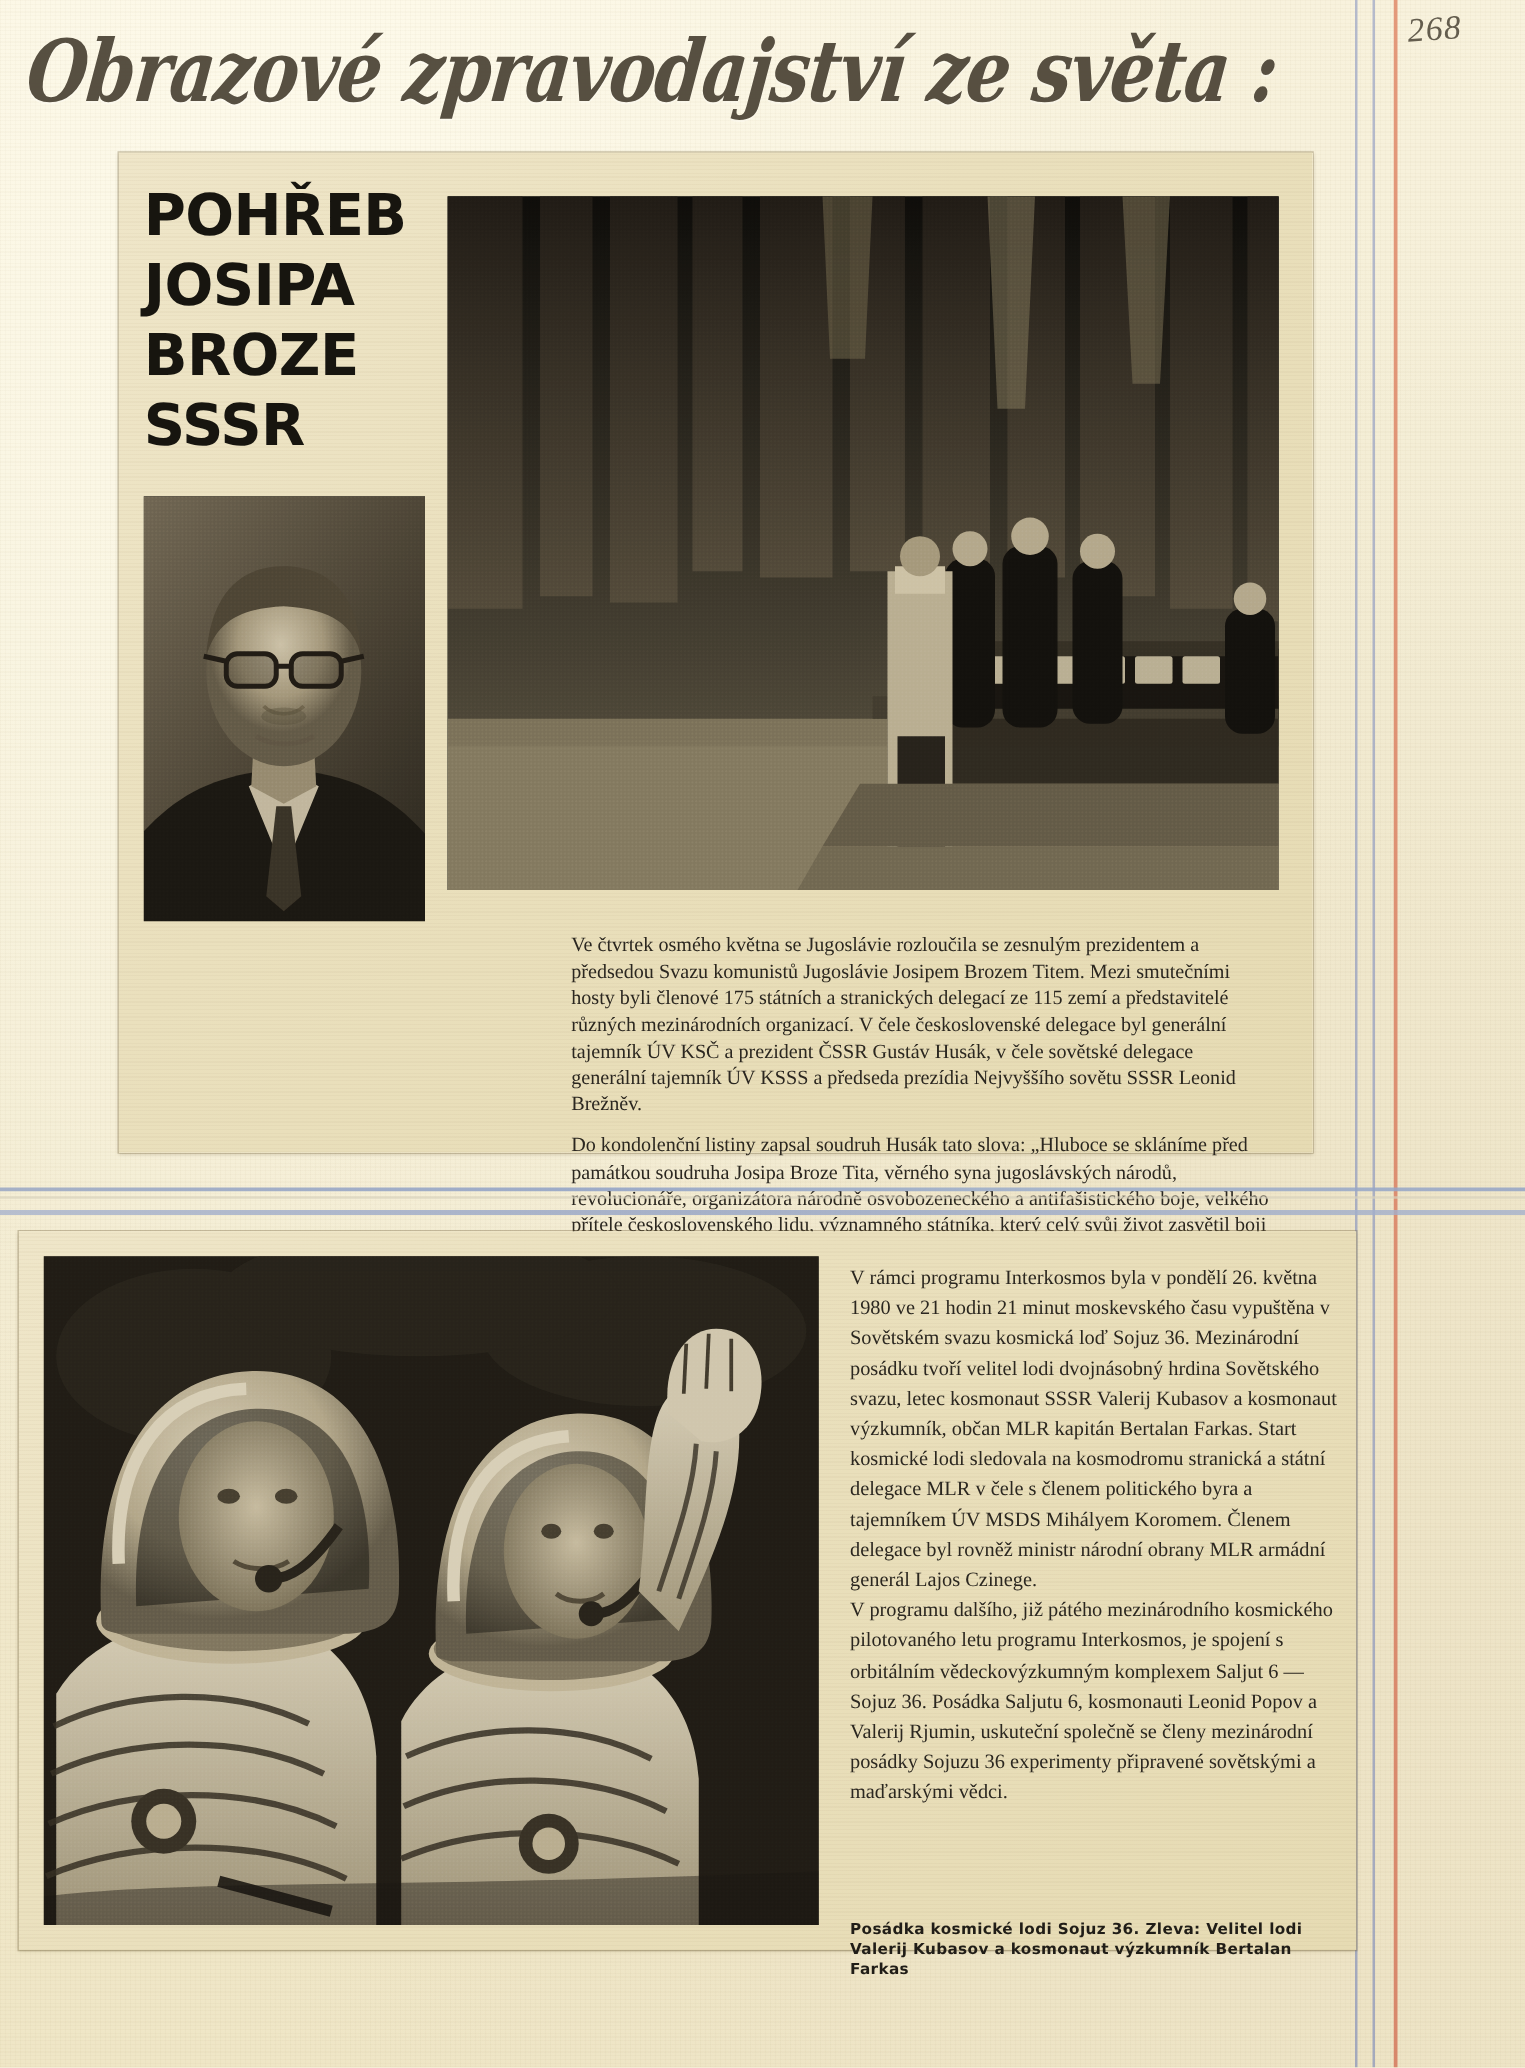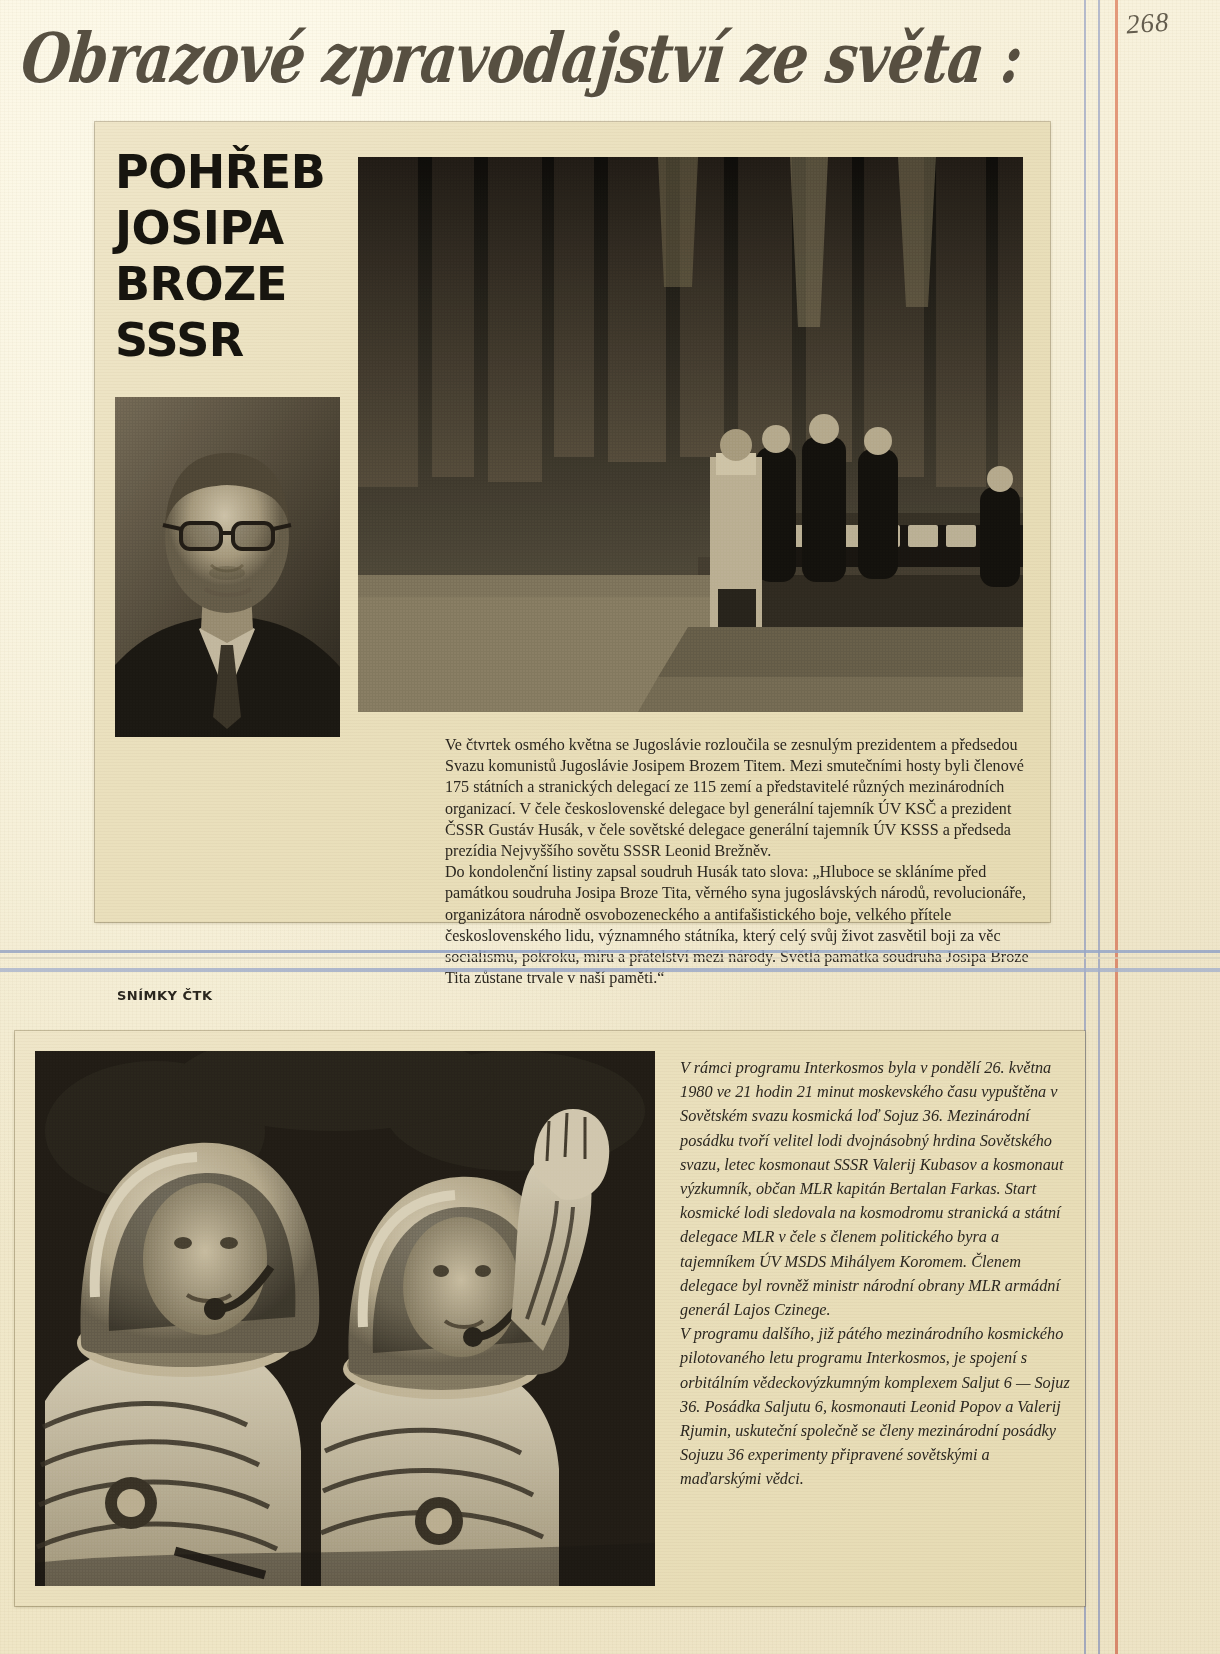--- a/index.html
+++ b/index.html
@@ -57,21 +57,21 @@
   }
 
   
   .clip{
     position:absolute;
     background:
       linear-gradient(135deg,#efe6c9 0%,#eae0bd 40%,#e6dbb3 100%);
     box-shadow:0 1px 3px rgba(90,75,40,.28), 0 0 0 1px rgba(120,102,62,.35);
   }
   #clip1{left:95px;top:122px;width:955px;height:800px;}
-  #clip2{left:15px;top:1031px;width:1070px;height:575px;font-style:italic;}
+  #clip2{left:15px;top:985px;width:1070px;height:575px;}
 
   .clipgrain{
     position:absolute;inset:0;pointer-events:none;
     background-image:repeating-linear-gradient(0deg, rgba(140,120,80,.04) 0 1px, rgba(0,0,0,0) 1px 3px);
     mix-blend-mode:multiply;
   }
 
   
   .headline{
     position:absolute;left:20px;top:22px;width:250px;
@@ -101,21 +101,21 @@
   .sepia{position:absolute;inset:0;background:rgba(120,100,55,.20);mix-blend-mode:multiply;}
 
   
   .body1{
     position:absolute;left:350px;top:612px;width:585px;
     font-family:"Liberation Serif", serif;
     font-size:16.1px;line-height:21.2px;
     color:#2b2720;
     text-align:left;
   }
-  .body1 p{margin:0;}
+  .body1 p{margin:12px;}
   .credit{
     position:absolute;left:22px;top:866px;
     font-family:"DejaVu Sans", sans-serif;
     font-weight:700;font-size:13px;letter-spacing:.5px;
     color:#2a261e;
   }
 
   
   .divider{position:absolute;left:0;width:1220px;height:3px;}
   .d1{top:950px;background:linear-gradient(90deg,#98a6c4,#8ea0c6 40%,#9badcb 70%,#93a3c6);opacity:.85;}
@@ -423,15 +423,16 @@
       </svg>
       <div class="dots"></div>
       <div class="sepia"></div>
     </div>
 
     <div class="body2">
       <p>V rámci programu Interkosmos byla v pondělí 26. května 1980 ve 21 hodin 21 minut moskevského času vypuštěna v Sovětském svazu kosmická loď Sojuz 36. Mezinárodní posádku tvoří velitel lodi dvojnásobný hrdina Sovětského svazu, letec kosmonaut SSSR Valerij Kubasov a kosmonaut výzkumník, občan MLR kapitán Bertalan Farkas. Start kosmické lodi sledovala na kosmodromu stranická a státní delegace MLR v čele s členem politického byra a tajemníkem ÚV MSDS Mihályem Koromem. Členem delegace byl rovněž ministr národní obrany MLR armádní generál Lajos Czinege.</p>
       <p>V programu dalšího, již pátého mezinárodního kosmického pilotovaného letu programu Interkosmos, je spojení s orbitálním vědeckovýzkumným komplexem Saljut 6 — Sojuz 36. Posádka Saljutu 6, kosmonauti Leonid Popov a Valerij Rjumin, uskuteční společně se členy mezinárodní posádky Sojuzu 36 experimenty připravené sovětskými a maďarskými vědci.</p>
     </div>
 
+    <div class="caption2">Posádka kosmické lodi Sojuz 36. Zleva: Velitel lodi Valerij Kubasov a kosmonaut výzkumník Bertalan Farkas</div>
   </div>
 
 </div>
 
 </body></html>

